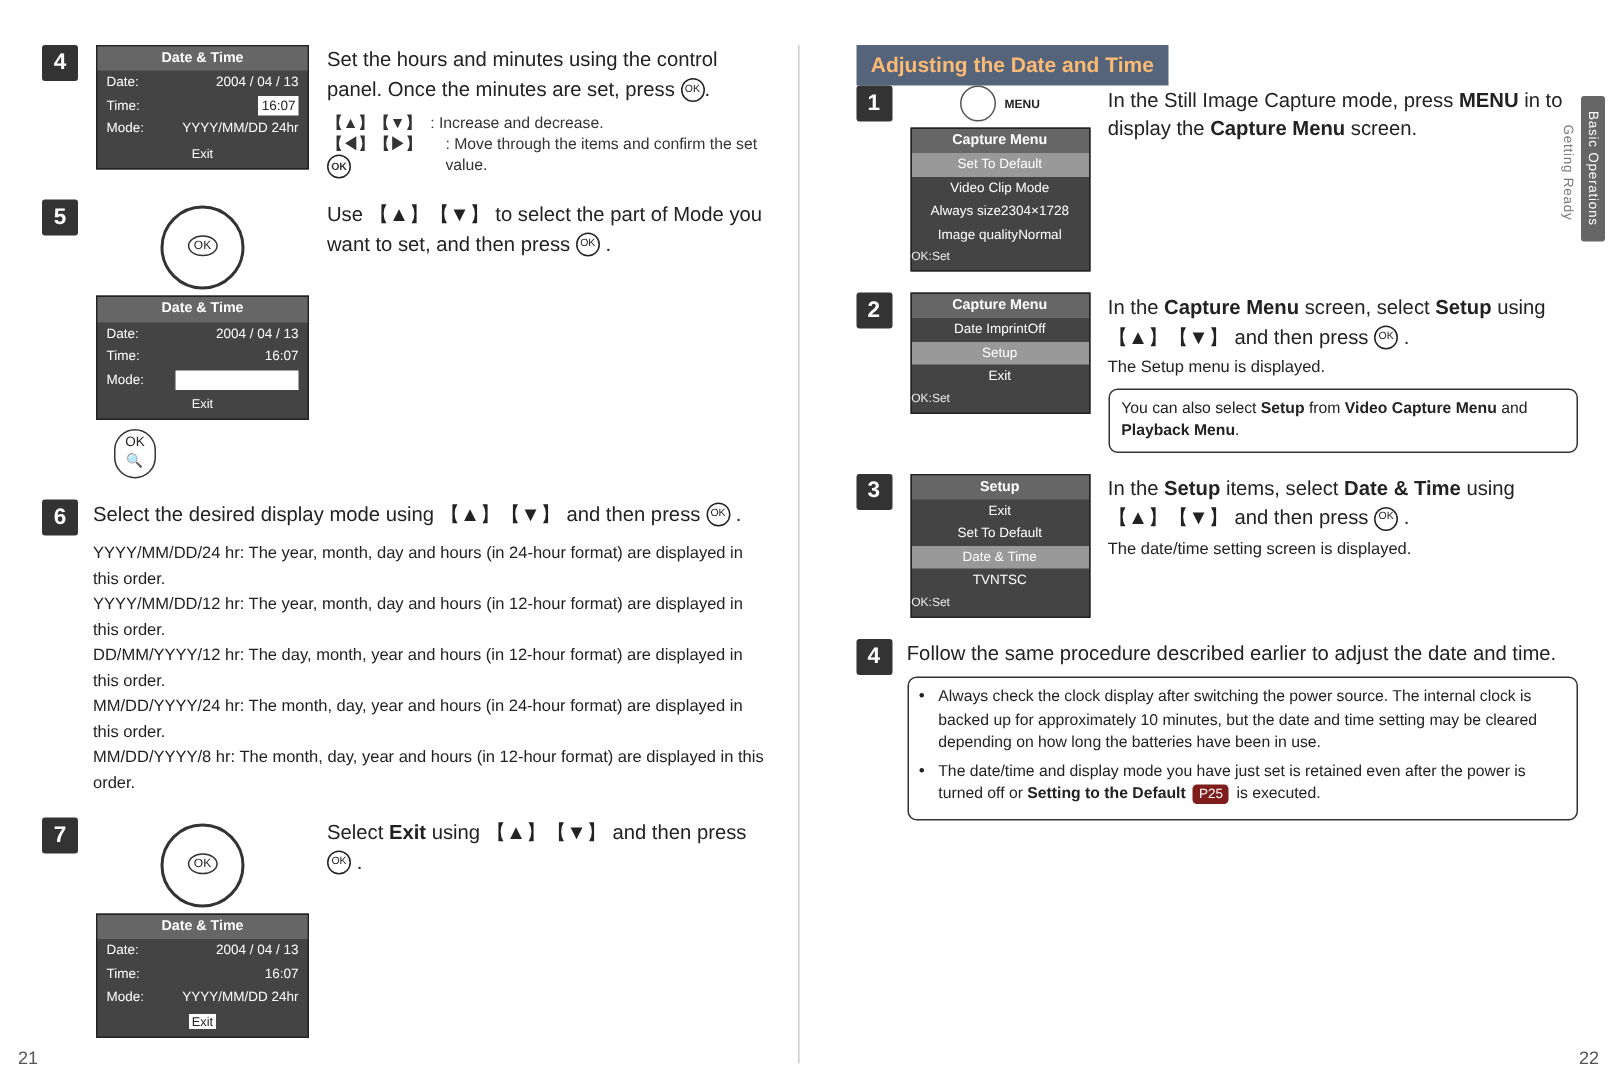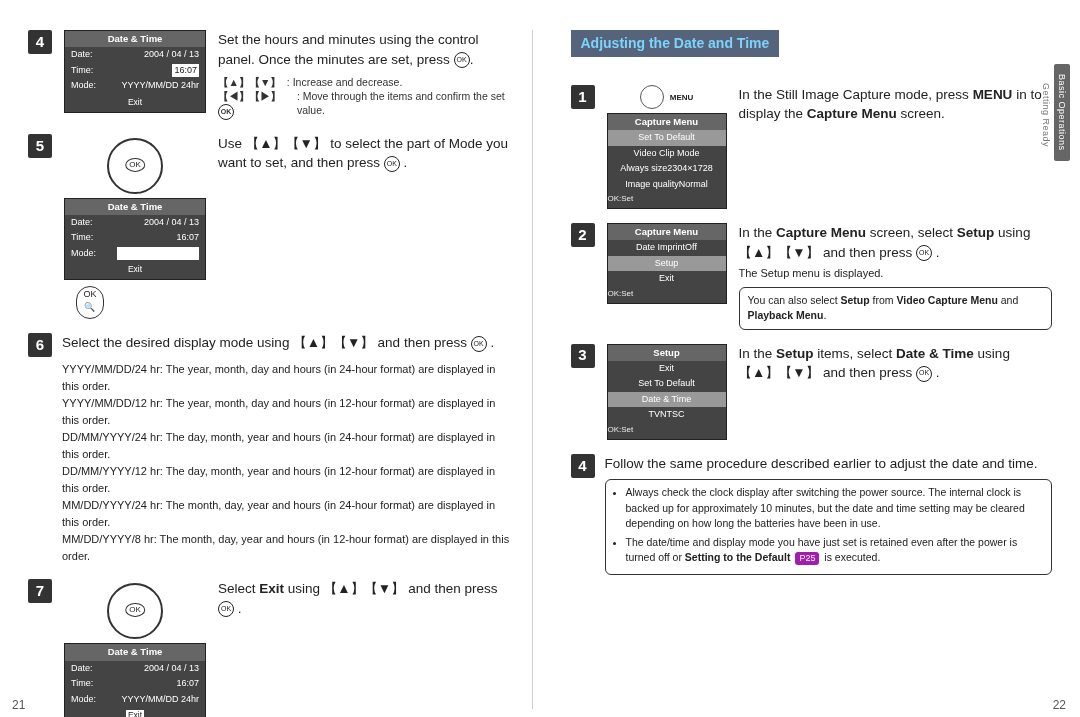--- a/index.html
+++ b/index.html
@@ -35,26 +35,26 @@
 
 .dpad{width:52px;height:52px;border:2px solid #333;border-radius:50%;position:relative;margin:4px auto}
 .dpad::after{content:"OK";position:absolute;top:50%;left:50%;transform:translate(-50%,-58%);font-size:8px;border:1px solid #333;border-radius:50%;padding:2px 3px;line-height:1}
 .ok-mag{width:26px;height:30px;border:1px solid #333;border-radius:14px;font-size:9px;text-align:center;line-height:13px;margin:6px 0 0 12px;padding-top:1px}
 
 .arrows{font-family:Arial;font-weight:bold}
 .key-circ{border:1px solid #222;border-radius:50%;width:14px;height:14px;display:inline-flex;align-items:center;justify-content:center;font-size:7px;vertical-align:middle}
 
 .modelist{font-size:11px;line-height:1.55;margin-top:8px}
 
-.heading-bar{background:#55647a;color:#7dd3fc;font-weight:bold;font-size:14px;padding:4px 10px;width:max-content;margin-bottom:28px}
+.heading-bar{background:#55647a;color:#fdba74;font-weight:bold;font-size:14px;padding:4px 10px;width:max-content;margin-bottom:0}
 
 .notebox{border:1px solid #333;border-radius:6px;padding:5px 8px;font-size:10.5px;line-height:1.45;margin-top:6px}
 .notebox ul{margin:0;padding-left:12px}
 .notebox li{margin-bottom:4px}
-.notebox .pill{display:inline-block;background:#a21caf;color:#fff;padding:0 4px;border-radius:3px;font-size:9px;margin:0 2px}
+.notebox .pill{display:inline-block;background:#7f1d1d;color:#fff;padding:0 4px;border-radius:3px;font-size:9px;margin:0 2px}
 
 .menu-ill{width:22px;height:22px;border:1px solid #555;border-radius:50%;display:inline-flex;align-items:center;justify-content:center;font-size:6px;color:#555;margin-right:6px;vertical-align:middle}
 
 .lcd.menu{width:118px}
 .lcd.menu .vrow{display:flex;justify-content:center;padding:1px 5px}
 .lcd.menu .sel{background:#999;color:#fff}
 </style>
 </head>
 <body>
 
@@ -125,21 +125,20 @@
       </div>
     </div>
 
     <div class="step" style="gap:10px">
       <div class="stepnum">6</div>
       <div class="step-body">
         <div class="step-title"><span>Select the desired display mode using 【▲】【▼】 and then press </span><span class="key-circ">OK</span> .</div>
         <div class="modelist">
           <div>YYYY/MM/DD/24 hr: The year, month, day and hours (in 24-hour format) are displayed in this order.</div>
           <div>YYYY/MM/DD/12 hr: The year, month, day and hours (in 12-hour format) are displayed in this order.</div>
-          <div>DD/MM/YYYY/24 hr: The day, month, year and hours (in 24-hour format) are displayed in this order.</div>
           <div>DD/MM/YYYY/12 hr: The day, month, year and hours (in 12-hour format) are displayed in this order.</div>
           <div>MM/DD/YYYY/24 hr: The month, day, year and hours (in 24-hour format) are displayed in this order.</div>
           <div>MM/DD/YYYY/8 hr: The month, day, year and hours (in 12-hour format) are displayed in this order.</div>
         </div>
       </div>
     </div>
 
     <div class="step">
       <div class="stepnum">7</div>
       <div class="step-visual">
@@ -246,20 +245,21 @@
             </div>
           <div class="vrow">
               <span>TV</span>
               <span>NTSC</span>
             </div>
           <div class="lcd-footer">OK:Set</div>
         </div>
       </div>
       <div class="step-body">
         <div class="step-title"><span>In the </span><b>Setup</b><span> items, select </span><b>Date &amp; Time</b><span> using 【▲】【▼】 and then press </span><span class="key-circ">OK</span> .</div>
+        <div style="font-size:11px;margin-top:4px">The date/time setting screen is displayed.</div>
       </div>
     </div>
 
     <div class="step" style="gap:10px">
       <div class="stepnum">4</div>
       <div class="step-body">
         <div class="step-title">Follow the same procedure described earlier to adjust the date and time.</div>
         <div class="notebox">
           <ul>
             <li>Always check the clock display after switching the power source. The internal clock is backed up for approximately 10 minutes, but the date and time setting may be cleared depending on how long the batteries have been in use.</li>

